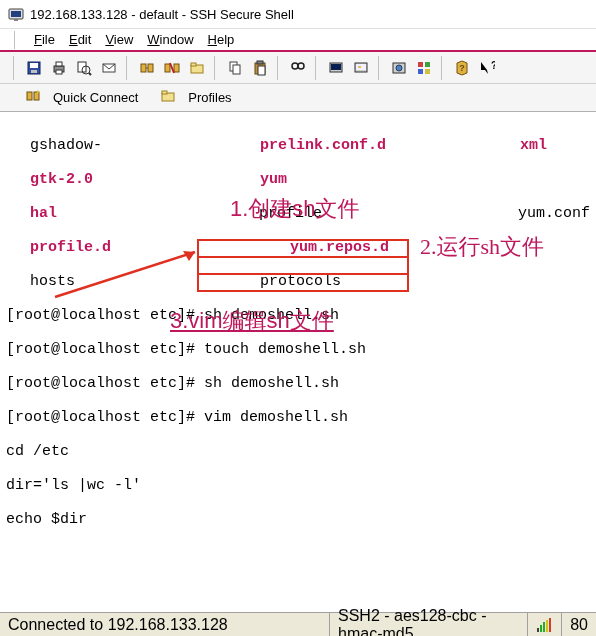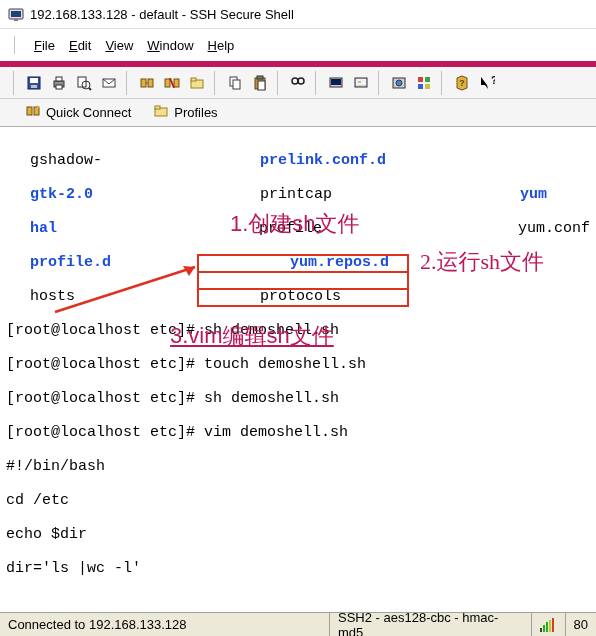--- a/index.html
+++ b/index.html
@@ -1,37 +1,37 @@
 <!DOCTYPE html>
 <html><head>
 <meta charset="utf-8">
 <style>
   html,body{margin:0;padding:0;font-family:"Tahoma","Segoe UI",sans-serif;font-size:12px;background:#fff;color:#000;width:596px;height:636px;overflow:hidden;box-sizing:border-box;}
   *{box-sizing:border-box;}
   .title-bar{height:28px;background:#fff;display:flex;align-items:center;padding:12px 8px;gap:6px;font-size:13px;}
   .title-bar .app-icon{width:16px;height:16px;}
-  .menu-bar{height:24px;background:#fff;display:flex;align-items:center;padding:16px 14px;gap:2px;border-top:1px solid #e0e0e0;border-bottom:6px solid #be185d;font-size:13px;}
+  .menu-bar{height:24px;background:#fff;display:flex;align-items:center;padding:10px 14px;gap:2px;border-top:1px solid #e0e0e0;border-bottom:2px solid #be185d;font-size:13px;}
   .menu-bar .sep{width:6px;height:18px;border-left:1px solid #c0c0c0;margin-right:6px;}
   .menu-item{padding:2px 6px;cursor:default;}
   .menu-item .ul{text-decoration:underline;}
   .toolbar{height:32px;background:#f5f5f5;display:flex;align-items:center;padding:2px 10px;gap:3px;border-bottom:1px solid #d0d0d0;}
   .toolbar .sep{width:4px;height:24px;border-left:1px solid #c0c0c0;margin:0 3px;}
   .tbtn{width:22px;height:22px;display:flex;align-items:center;justify-content:center;border:1px solid transparent;border-radius:2px;}
   .connect-bar{height:28px;background:#f5f5f5;display:flex;align-items:center;padding:2px 10px;gap:8px;border-bottom:1px solid #b0b0b0;font-size:13px;}
-  .cbtn{display:flex;align-items:center;gap:5px;padding:2px 6px;border:1px solid transparent;border-radius:2px;}
+  .cbtn{display:flex;align-items:center;gap:12px;padding:2px 6px;border:1px solid transparent;border-radius:2px;}
   .terminal{position:relative;font-family:"Courier New",monospace;font-size:15px;line-height:17px;white-space:pre;background:#fff;color:#000;padding:8px 6px 0 6px;height:496px;overflow:hidden;}
-  .terminal .blue{color:#1d4ed8;font-weight:bold;}
+  .terminal .blue{color:#be185d;font-weight:bold;}
   .row{display:flex;margin-left:24px;}
   .c1{width:230px;}
   .c2{width:260px;}
   .c3{flex:1;}
   .anno{position:absolute;color:#be185d;font-family:"SimSun","Microsoft YaHei",sans-serif;font-size:22px;font-weight:500;pointer-events:none;}
   .rbox{position:absolute;border:2px solid #e03020;height:19px;pointer-events:none;}
   .arrow{position:absolute;pointer-events:none;}
-  .status-bar{position:absolute;left:0;bottom:0;right:0;height:24px;background:#ece9d8;border-top:1px solid #a0a0a0;display:flex;align-items:center;font-size:13px;}
+  .status-bar{position:absolute;left:0;bottom:0;right:0;height:24px;background:#ece9d8;border-top:1px solid #a0a0a0;display:flex;align-items:center;font-size:16px;}
   .status-bar .cell{border-right:1px solid #a0a0a0;padding:3px 8px;height:100%;display:flex;align-items:center;}
   .vu-meter{display:flex;gap:1px;align-items:flex-end;height:14px;margin-right:2px;}
   .vu-meter span{width:2px;background:#404040;}
   .vu-meter span.g{background:#20b020;}
   .vu-meter span.y{background:#d0c020;}
   .vu-meter span.r{background:#d04020;}
 </style>
 </head>
 <body>
 
@@ -184,33 +184,32 @@
   <span class="cbtn">
     <span><svg width="16" height="16" viewBox="0 0 16 16">
           <rect x="2" y="5" width="12" height="8" fill="#f0e090" stroke="#a08020"></rect>
           <rect x="2" y="3" width="5" height="3" fill="#f0e090" stroke="#a08020"></rect>
         </svg></span>
     <span>Profiles</span>
   </span>
 </div>
 
 <div class="terminal">
-<div class="row"><span class="c1">gshadow-</span><span class="c2 blue">prelink.conf.d</span></div>
-<div class="row"><span class="c1 blue">gtk-2.0</span><span class="c2">printcap</span><span class="c3 blue">yum</span></div>
+<div class="row"><span class="c1">gshadow-</span><span class="c2 blue">prelink.conf.d</span><span class="c3 blue">xml</span></div>
+<div class="row"><span class="c1 blue">gtk-2.0</span><span class="c3 blue">yum</span></div>
 <div class="row"><span class="c1 blue">hal</span><span class="c2">profile</span><span class="c3">yum.conf</span></div>
 <div class="row"><span class="c2 blue">profile.d</span><span class="c3 blue">yum.repos.d</span></div>
 <div class="row"><span class="c1">hosts</span><span class="c2">protocols</span><span class="c3"></span></div>
 <div><span>[root@localhost etc]# </span><span>sh demoshell.sh</span></div>
 <div><span>[root@localhost etc]# </span><span>touch demoshell.sh</span></div>
 <div><span>[root@localhost etc]# </span><span>sh demoshell.sh</span></div>
 <div><span>[root@localhost etc]# </span><span>vim demoshell.sh</span></div>
-<div>#!/bin/bash</div>
 <div>cd /etc</div>
+<div>dir='ls |wc -l'</div>
 <div>echo $dir</div>
-<div>dir='ls |wc -l'</div>
 
 
 
 
 
 
 
 
 
 

